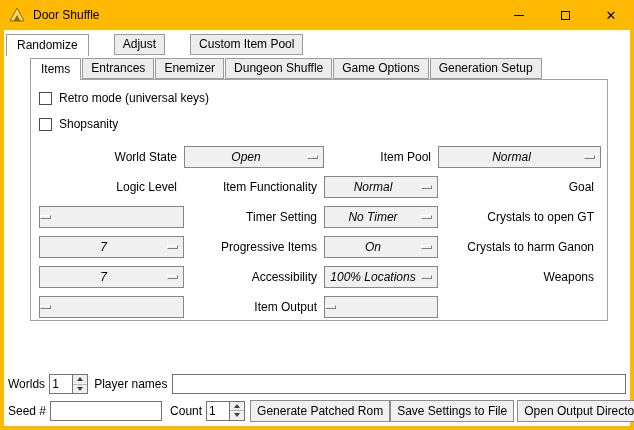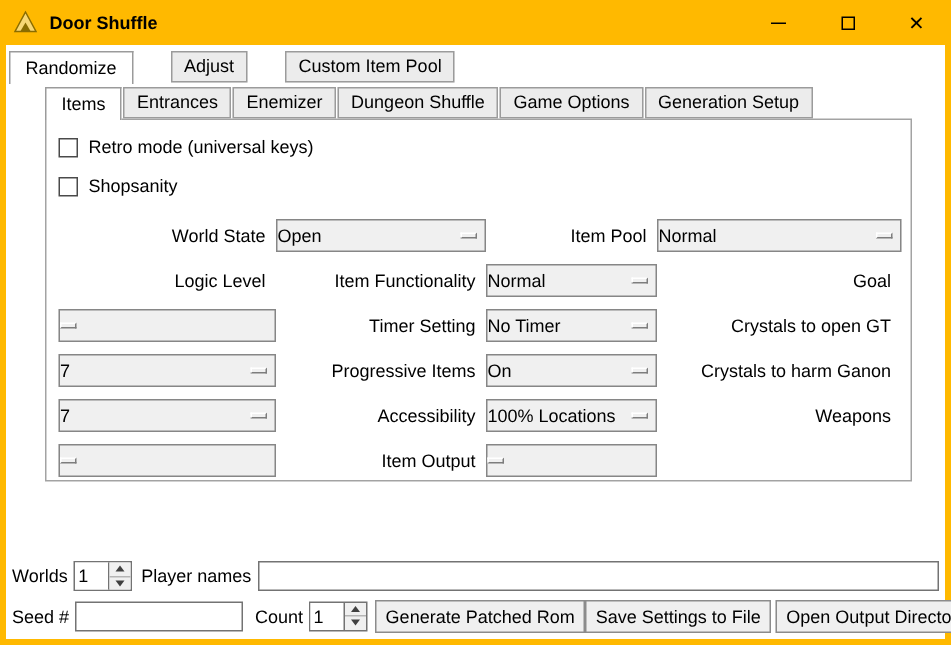--- a/index.html
+++ b/index.html
@@ -4,21 +4,21 @@
 <style>
   * { margin:0; padding:0; box-sizing:border-box; }
   html,body { width:634px; height:430px; }
   body { font-family:"Liberation Sans", sans-serif; font-size:12px; color:#000; }
 
   .window { position:relative; width:634px; height:430px; background:#ffb900; overflow:hidden; }
 
   
   .titlebar { position:absolute; top:0; left:0; width:100%; height:30px; background:#ffb900; display:flex; align-items:center; }
   .app-icon { width:16px; height:16px; margin-left:9px; flex:0 0 auto; }
-  .title { margin-left:8px; font-size:12px; white-space:nowrap;font-weight:bold; }
+  .title { margin-left:8px; font-size:12px; white-space:nowrap; }
   .titlebar-spacer { flex:1; }
   .tb-btn { width:46px; height:30px; display:flex; align-items:center; justify-content:center; cursor:default; }
   .min-glyph { width:10px; height:1px; background:#000; }
   .max-glyph { width:9px; height:9px; border:1px solid #000; }
   .close-glyph { font-size:13px; line-height:1; }
 
   
   .body { position:absolute; left:4px; top:30px; width:626px; height:396px; background:#ffffff; }
 
   
@@ -29,21 +29,21 @@
   .inner-nb { position:absolute; left:26px; top:28px; width:578px; }
   .inner-pane { border:1px solid #a3a3a3; background:#ffffff; height:242px; position:relative; z-index:1; }
 
   
   .checkrow { display:flex; align-items:center; margin:10px 0 0 8px; height:16px; }
   .checkbox { width:13px; height:13px; background:#fff; border:1px solid #4a4a4a; margin-right:7px; flex:0 0 auto; }
   .options { display:grid; grid-template-columns:145px 140px 114px 163px; margin:10px 0 0 8px; }
   .opt-label { display:flex; align-items:center; justify-content:flex-end; padding-right:7px; height:30px; }
   .opt-field { display:flex; align-items:center; height:30px; }
   .dropdown { width:100%; height:22px; background:#f0f0f0; border:1px solid #868686; display:flex; align-items:center; }
-  .dd-value { flex:1; text-align:left; }
+  .dd-value { flex:1; text-align:center;font-style:italic; }
   .dd-ind { width:11px; height:4px; background:#f0f0f0; border:1px solid; border-color:#ffffff #7d7d7d #7d7d7d #ffffff; margin-right:5px; flex:0 0 auto; }
 
   
   .bottom-row { position:absolute; left:4px; right:4px; display:flex; align-items:center; }
   .row-worlds { top:343px; height:22px; }
   .row-seed  { top:369px; height:23px; }
   .lbl { white-space:nowrap; margin-right:4px; }
   .entry { height:20px; border:1px solid #737373; background:#fff; font-size:12px; padding:0 3px; font-family:inherit; outline:none; }
   .entry.flex { flex:1; min-width:0; }
   .spin { display:flex; height:20px; border:1px solid #737373; background:#fff; flex:0 0 auto; }

